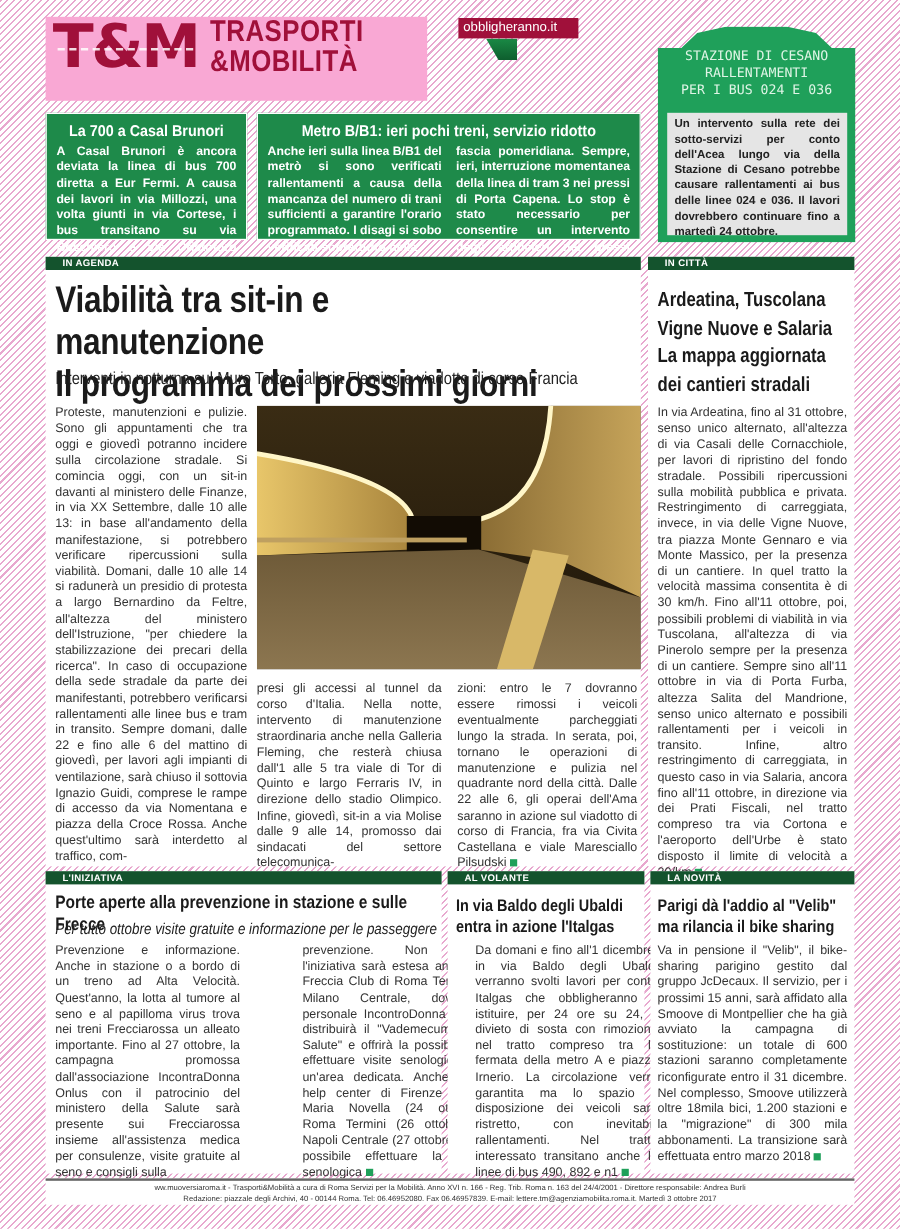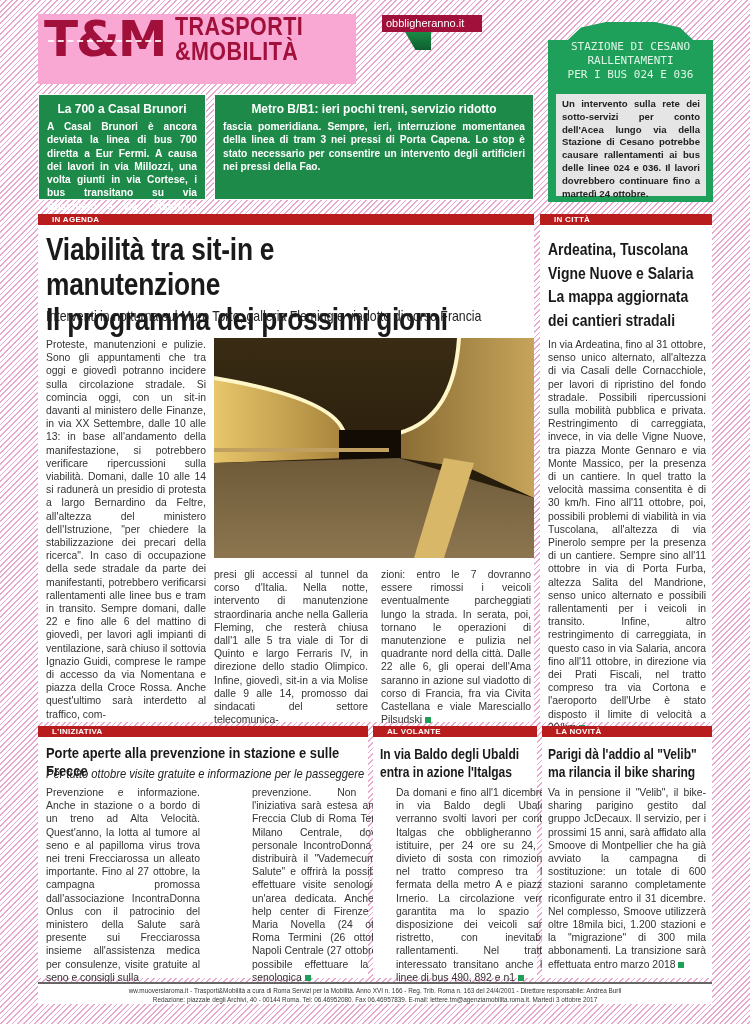--- a/index.html
+++ b/index.html
@@ -29,21 +29,21 @@
   .box700 { left: 38px; top: 94px; width: 168px; height: 106px; padding: 0 8px; }
   .boxmetro { left: 214px; top: 94px; width: 320px; height: 106px; padding: 0 8px; }
   .boxmetro .cols { display: flex; gap: 12px; }
   .boxmetro .cols p { flex: 1; }
 
   .cesano { left: 548px; top: 22px; width: 165px; height: 180px; background: #1fa05a; clip-path: polygon(0 10%, 12% 10%, 20% 3%, 35% 0, 65% 0, 80% 3%, 88% 10%, 100% 10%, 100% 100%, 0 100%); }
   .cesano-title { left: 548px; top: 40px; width: 165px; text-align: center; color: #dff5e6; font-family: "DejaVu Sans Mono", monospace; font-size: 11px; line-height: 14px; }
   .cesano-body { left: 556px; top: 94px; width: 150px; height: 102px; background: #e5e5e5; padding: 4px 6px; font-size: 9.6px; line-height: 12.8px; font-weight: bold; color: #222; text-align: justify; }
 
   
-  .label-bar { background: #b91c1c; color: #fff; font-size: 8px; font-weight: bold; height: 11px; line-height: 11px; padding-left: 14px; letter-spacing: 0.3px; }
+  .label-bar { background: #14532d; color: #fff; font-size: 8px; font-weight: bold; height: 11px; line-height: 11px; padding-left: 14px; letter-spacing: 0.3px; }
   .main-white { left: 38px; top: 214px; width: 496px; height: 508px; }
   .side-white { left: 540px; top: 214px; width: 172px; height: 508px; }
 
   .headline { font-family: "Liberation Sans", sans-serif; font-weight: bold; color: #1a1a1a; }
   .main-headline { left: 46px; top: 232px; width: 480px; font-size: 31px; line-height: 35px; transform: scaleX(0.85); transform-origin: left top; letter-spacing: -0.3px; }
   .main-sub { left: 46px; top: 307px; width: 560px; font-size: 14.5px; line-height: 18px; color: #222; transform: scaleX(0.85); transform-origin: left top; }
 
   .body-text { font-family: "Liberation Sans", sans-serif; font-size: 10.4px; line-height: 13.2px; color: #333; text-align: justify; }
   .col1 { left: 46px; top: 338px; width: 160px; }
   .col2 { left: 214px; top: 568px; width: 154px; }
@@ -87,20 +87,21 @@
 <div class="abs site-tag">obbligheranno.it</div>
 <div class="abs site-ribbon"></div>
 
 <div class="abs gbox box700">
   <h3>La 700 a Casal Brunori</h3>
   <p>A Casal Brunori è ancora deviata la linea di bus 700 diretta a Eur Fermi. A causa dei lavori in via Millozzi, una volta giunti in via Cortese, i bus transitano su via Boschiero e via Cristoforo Colombo.</p>
 </div>
 <div class="abs gbox boxmetro">
   <h3>Metro B/B1: ieri pochi treni, servizio ridotto</h3>
   <div class="cols">
+    <p>Anche ieri sulla linea B/B1 del metrò si sono verificati rallentamenti a causa della mancanza del numero di trani sufficienti a garantire l'orario programmato. I disagi si sobo verificati soprattutto nella</p>
     <p>fascia pomeridiana. Sempre, ieri, interruzione momentanea della linea di tram 3 nei pressi di Porta Capena. Lo stop è stato necessario per consentire un intervento degli artificieri nei pressi della Fao.</p>
   </div>
 </div>
 
 <div class="abs cesano"></div>
 <div class="abs cesano-title">
   <div>STAZIONE DI CESANO</div>
   <div>RALLENTAMENTI</div>
   <div>PER I BUS 024 E 036</div>
 </div>

